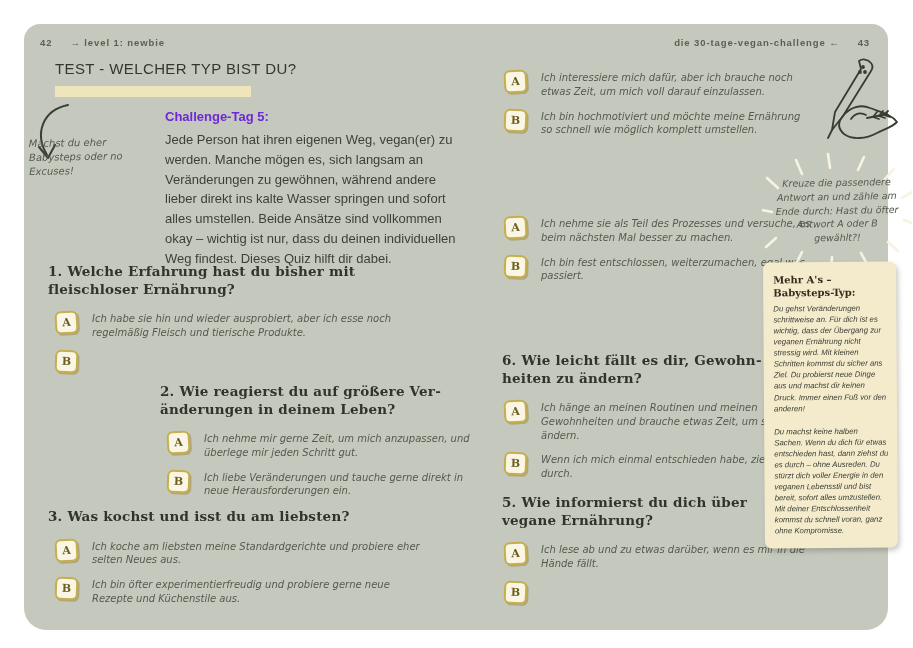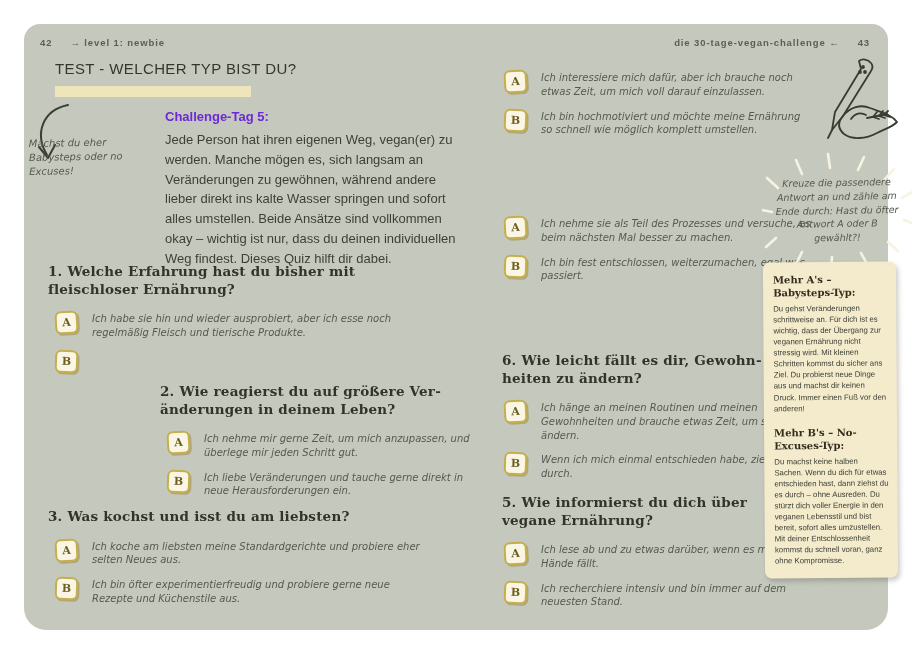--- a/index.html
+++ b/index.html
@@ -47,21 +47,21 @@
   .burst{position:absolute;left:738px;top:128px;width:150px;height:118px;}
   .burst svg{position:absolute;left:0;top:0;}
   .burst-text{position:absolute;left:10px;top:24px;width:130px;text-align:center;font-size:9.5px;line-height:1.45;transform:rotate(-1deg);}
   
   .result-box{
     position:absolute;left:740px;top:238px;width:114px;
     background:#f4ebcd;border-radius:7px;padding:11px 9px 12px 10px;
     box-shadow:2px 3px 5px rgba(60,62,52,.28);transform:rotate(-.4deg);
   }
   .result-h{font-family:"DejaVu Serif",serif;font-weight:bold;font-size:10px;line-height:1.3;color:#332d1e;margin:0 0 4px 0;}
-  .result-b{font-size:7.8px;line-height:1.42;color:#3b3f34;margin:0 0 12px 0;}
+  .result-b{font-size:7.8px;line-height:1.42;color:#3b3f34;margin:0 0 12px 0;font-style:italic;}
   .result-b:last-child{margin-bottom:0;}
   .arrow-glyph{font-weight:bold;}
 </style>
 </head>
 <body>
 
 <div class="spread">
 
   <div class="hdr hdr-left">
     <span>42</span>
@@ -169,21 +169,20 @@
 
   <section class="q" style="left:478px;top:470px;width:312px;">
     <h3 style="max-width:252px;">5. Wie informierst du dich über vegane Ernährung?</h3>
     <div class="answers answers-right">
       <div class="answer">
         <span class="marker rot-a">A</span>
         <span class="hand answer-text">Ich lese ab und zu etwas darüber, wenn es mir in die Hände fällt.</span>
       </div>
       <div class="answer">
         <span class="marker rot-b">B</span>
-        <span class="hand answer-text">Ich recherchiere intensiv und bin immer auf dem neuesten Stand.</span>
       </div>
     </div>
   </section>
 
   <div class="pen-illus">
     <svg width="108" height="92" viewBox="0 0 108 92" fill="none" stroke="#383c33" stroke-width="1.8" stroke-linecap="round" stroke-linejoin="round">
       <path d="M64,5 C67,2.5 73,3 76,7 C78,9.5 78,12 76,15 L48,60 L37,74 L40,56 L66,13 Z"></path>
       <circle cx="68" cy="11" r="1" fill="#383c33"></circle>
       <circle cx="70" cy="16" r="1" fill="#383c33"></circle>
       <circle cx="65" cy="16" r="1" fill="#383c33"></circle>
@@ -214,17 +213,16 @@
         <line x1="126" y1="90" x2="136" y2="99"></line>
         <line x1="142" y1="68" x2="152" y2="72"></line>
       </g>
     </svg>
     <div class="hand burst-text">Kreuze die passendere Antwort an und zähle am Ende durch: Hast du öfter Antwort A oder B gewählt?!</div>
   </div>
 
   <aside class="result-box">
     <h4 class="result-h">Mehr A's – Babysteps-Typ:</h4>
     <p class="result-b">Du gehst Veränderungen schrittweise an. Für dich ist es wichtig, dass der Übergang zur veganen Ernährung nicht stressig wird. Mit kleinen Schritten kommst du sicher ans Ziel. Du probierst neue Dinge aus und machst dir keinen Druck. Immer einen Fuß vor den anderen!</p>
-    <h4 class="result-h">Mehr B's – No-Excuses-Typ:</h4>
     <p class="result-b">Du machst keine halben Sachen. Wenn du dich für etwas entschieden hast, dann ziehst du es durch – ohne Ausreden. Du stürzt dich voller Energie in den veganen Lebensstil und bist bereit, sofort alles umzustellen. Mit deiner Entschlossenheit kommst du schnell voran, ganz ohne Kompromisse.</p>
   </aside>
 
 </div>
 
 </body></html>

